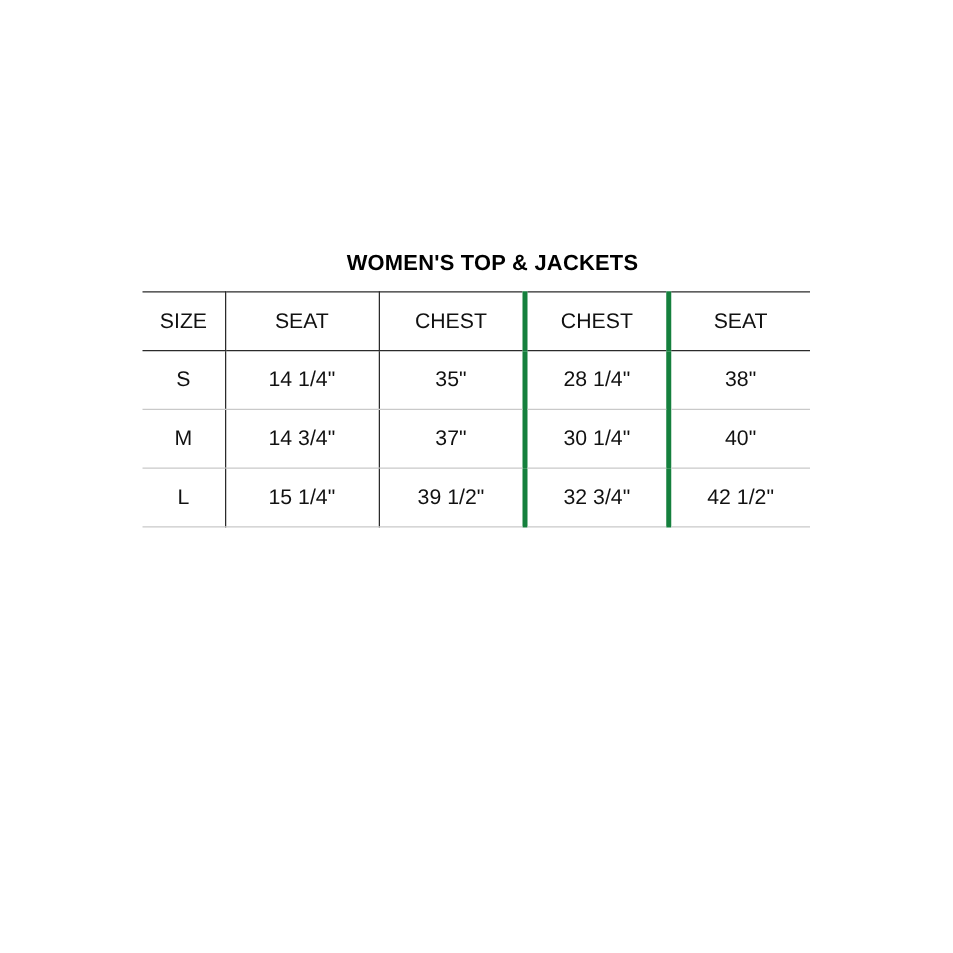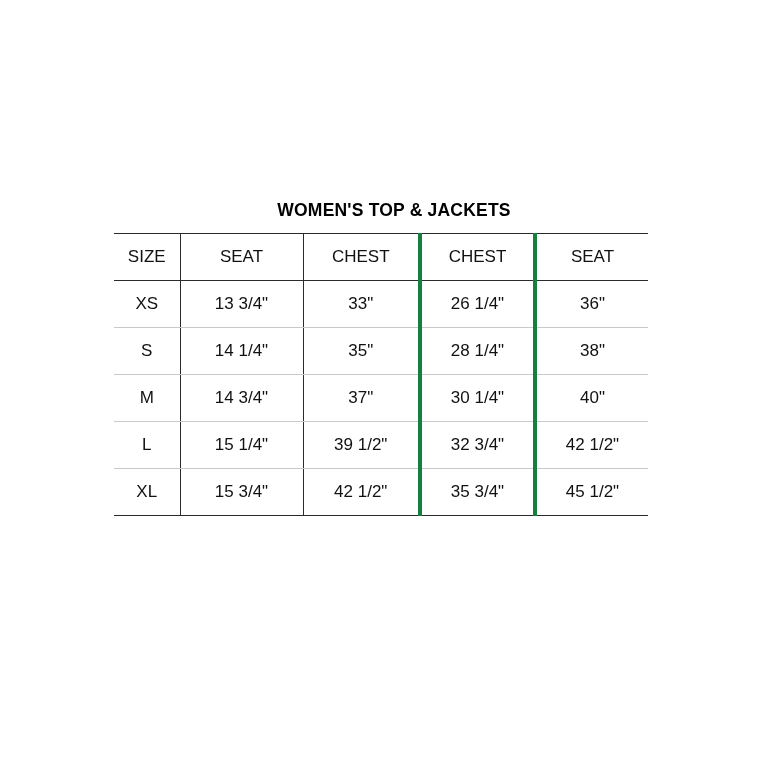--- a/index.html
+++ b/index.html
@@ -102,50 +102,36 @@
         <tr class="head">
           <th class="vstrong">SIZE</th>
           <th class="vstrong">SEAT</th>
           <th class="v">CHEST</th>
           <th class="v">CHEST</th>
           <th>SEAT</th>
         </tr>
       </thead>
       <tbody>
         <tr class="body">
-          <td class="vstrong">XS</td>
-          <td class="vstrong">13 3/4"</td>
-          <td class="v">33"</td>
-          <td class="v">26 1/4"</td>
-          <td>36"</td>
-        </tr>
-        <tr class="body">
           <td class="vstrong">S</td>
           <td class="vstrong">14 1/4"</td>
           <td class="v">35"</td>
           <td class="v">28 1/4"</td>
           <td>38"</td>
         </tr>
         <tr class="body">
           <td class="vstrong">M</td>
           <td class="vstrong">14 3/4"</td>
           <td class="v">37"</td>
           <td class="v">30 1/4"</td>
           <td>40"</td>
         </tr>
         <tr class="body">
           <td class="vstrong">L</td>
           <td class="vstrong">15 1/4"</td>
           <td class="v">39 1/2"</td>
           <td class="v">32 3/4"</td>
           <td>42 1/2"</td>
         </tr>
-        <tr class="body last">
-          <td class="vstrong">XL</td>
-          <td class="vstrong">15 3/4"</td>
-          <td class="v">42 1/2"</td>
-          <td class="v">35 3/4"</td>
-          <td>45 1/2"</td>
-        </tr>
       </tbody>
     </table>
   </div>
 </div>
 
 </body></html>

